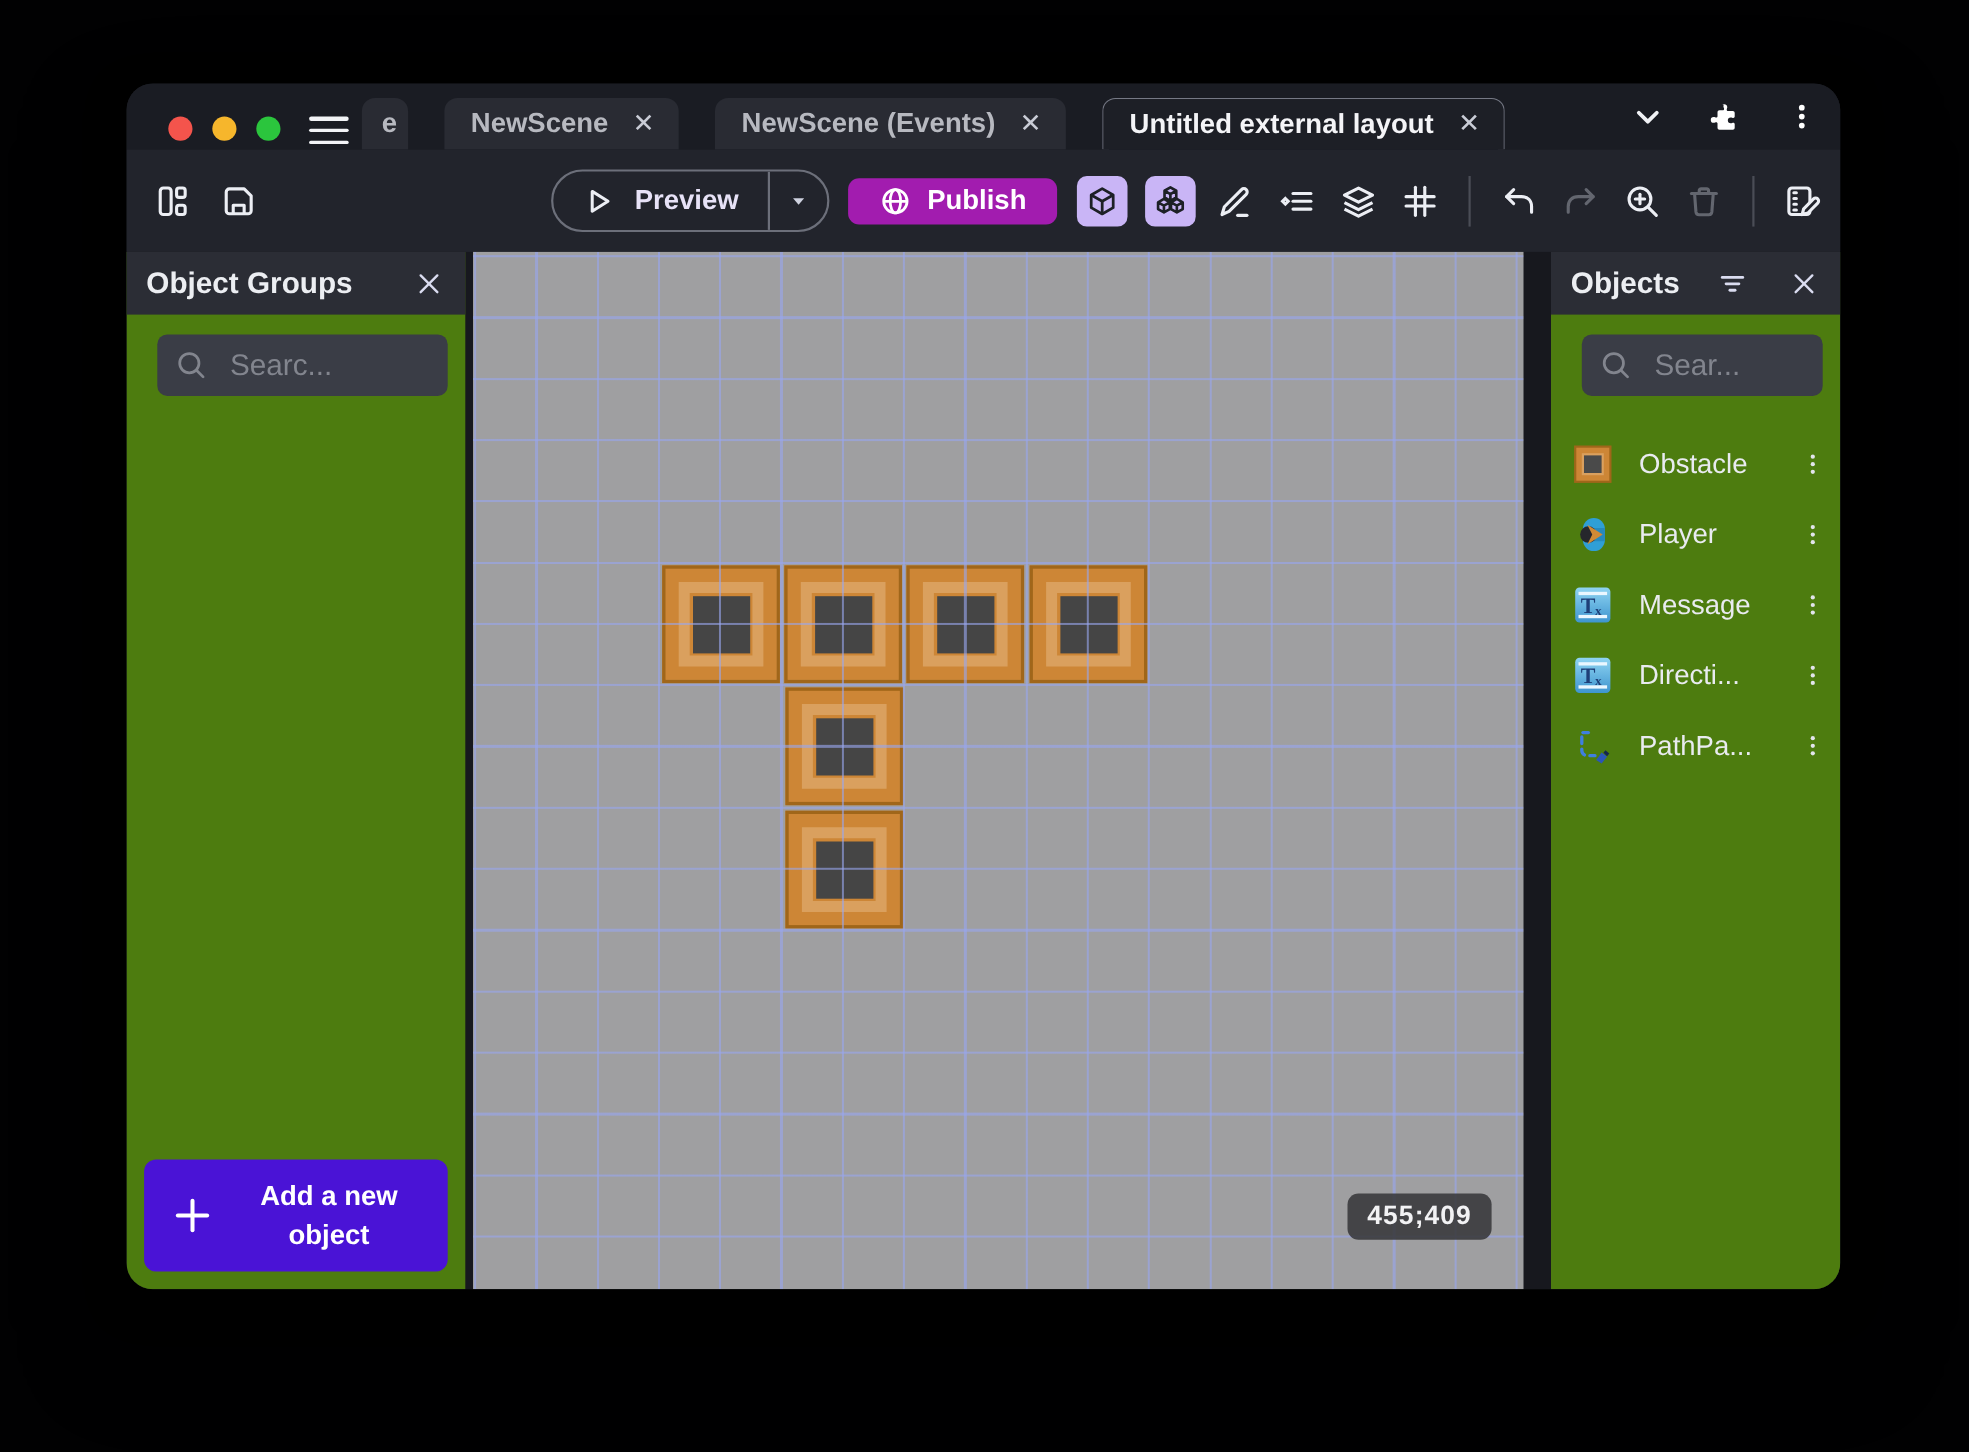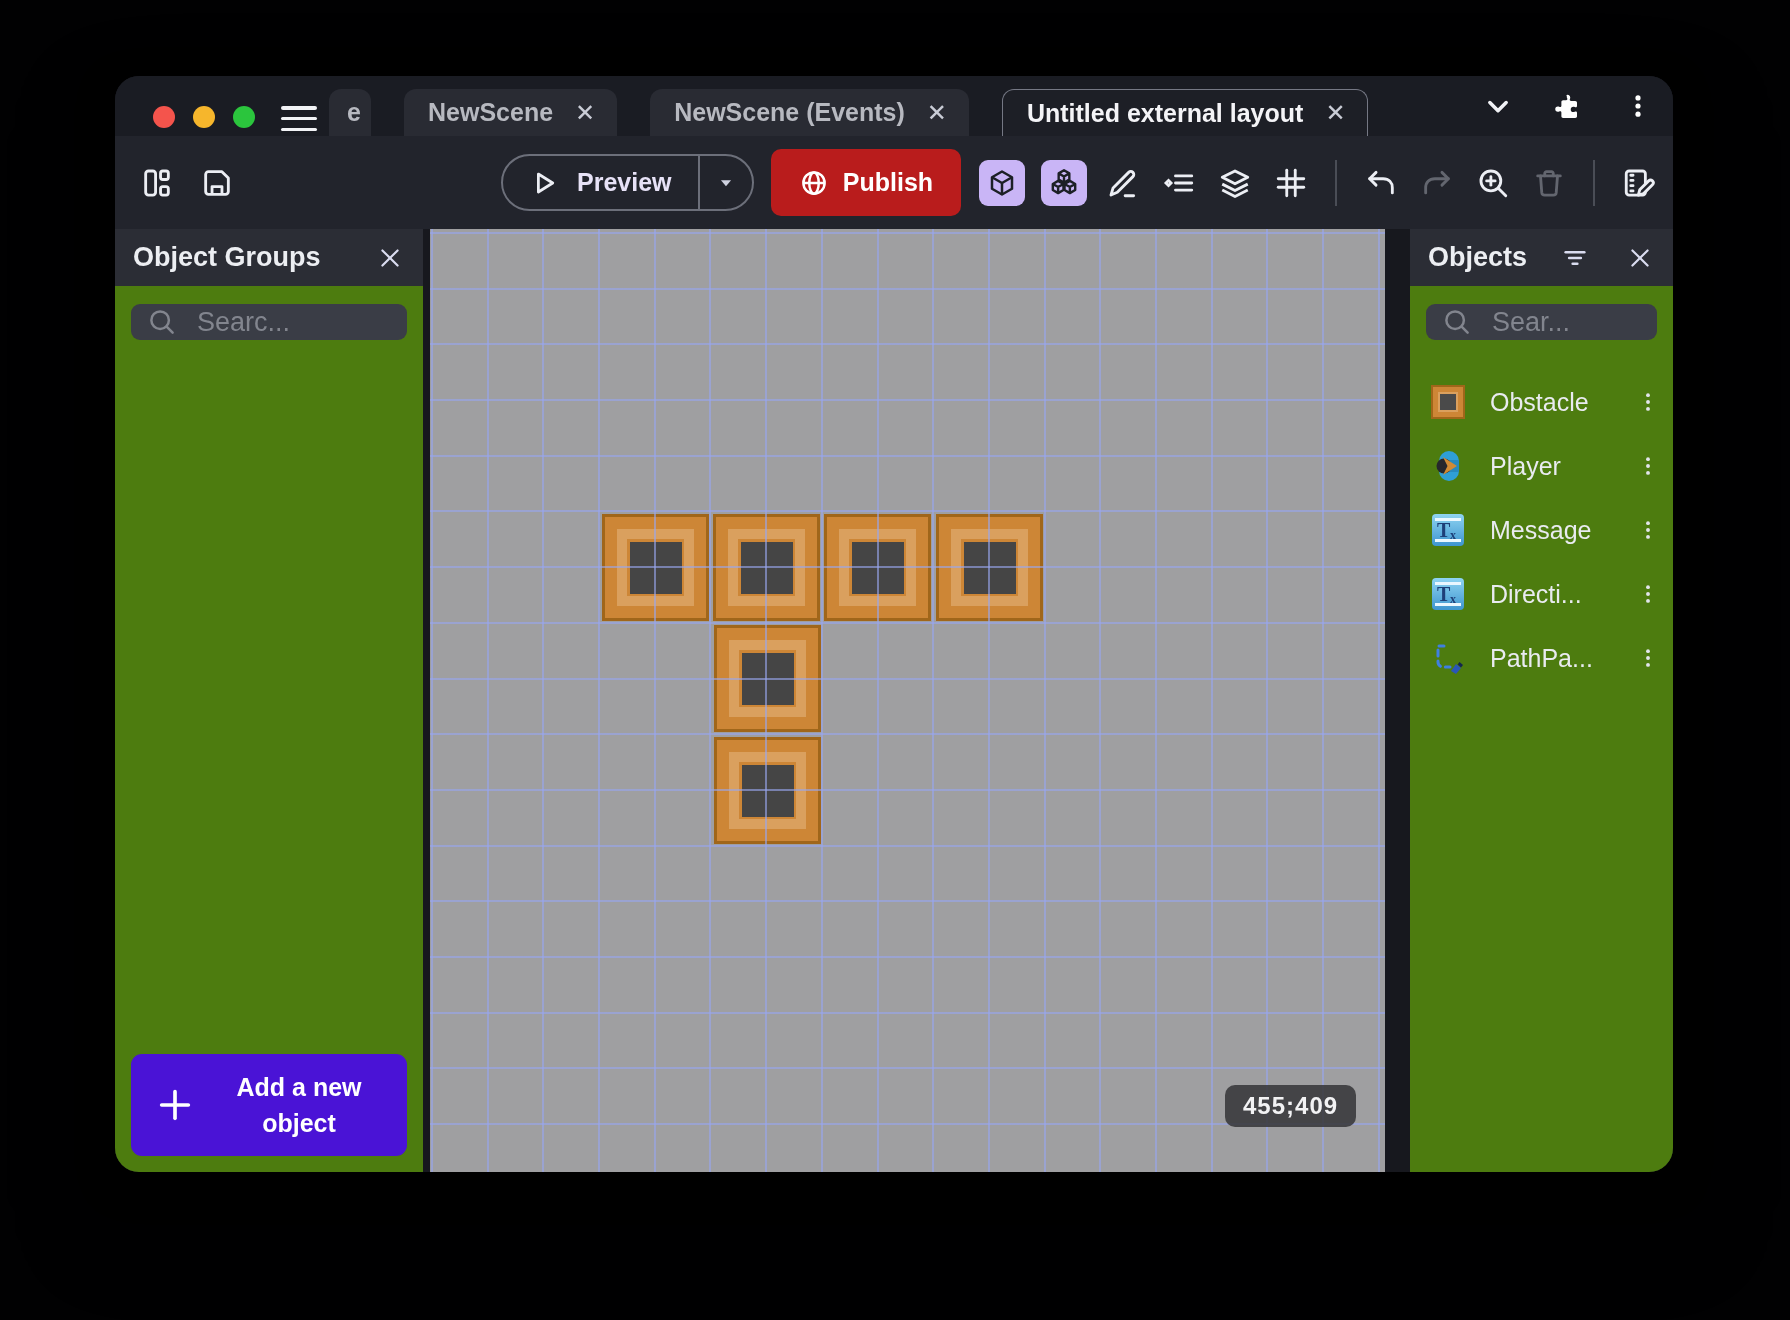--- a/index.html
+++ b/index.html
@@ -23,36 +23,36 @@
   .tabbar-right{position:absolute;right:0;top:0;height:60px;display:flex;align-items:center;gap:0;}
   .tb-btn{width:70px;height:60px;display:flex;align-items:center;justify-content:center;background:none;border:none;cursor:pointer;}
   
   .toolbar{height:93px;flex:0 0 93px;background:#22242c;display:flex;align-items:center;position:relative;}
   .tool-icon{background:none;border:none;padding:0;width:40px;height:40px;display:flex;align-items:center;justify-content:center;cursor:pointer;}
   .tl-left{display:flex;gap:20px;margin-left:22px;}
   .preview-group{position:absolute;left:386px;display:flex;height:57px;border:2px solid #6c6f7a;border-radius:29px;overflow:hidden;}
   .preview-main{display:flex;align-items:center;gap:18px;padding:0 26px 0 26px;background:none;border:none;cursor:pointer;}
   .preview-main .lbl{font-size:25px;font-weight:700;color:#e7e2f7;}
   .preview-caret{width:54px;display:flex;align-items:center;justify-content:center;border:none;border-left:2px solid #6c6f7a;background:none;cursor:pointer;}
-  .publish-btn{position:absolute;left:656px;height:67px;width:190px;background:#b91c1c;border:none;border-radius:10px;
+  .publish-btn{position:absolute;left:656px;height:42px;width:190px;background:#a21caf;border:none;border-radius:10px;
     display:flex;align-items:center;justify-content:center;gap:14px;cursor:pointer;}
   .publish-btn .lbl{font-size:25px;font-weight:700;color:#ffffff;}
   .tl-icons{position:absolute;left:864px;display:flex;align-items:center;gap:16px;}
   .toggle-btn{width:46px;height:46px;border-radius:9px;background:#c9b5f6;border:none;display:flex;align-items:center;justify-content:center;cursor:pointer;}
   .v-div{width:2px;height:46px;background:#4a4d56;margin:0 8px;}
   .dim svg *{stroke:#63666f !important;}
   
   .content{flex:1;background:#17181e;display:flex;min-height:0;}
   .panel{background:#4d7c0f;display:flex;flex-direction:column;}
   .panel-left{width:308px;margin-right:7px;}
   .panel-right{width:263px;margin-left:25px;}
   .panel-head{height:57px;flex:0 0 57px;background:#2b2d35;display:flex;align-items:center;padding:0 20px 0 18px;}
   .panel-title{font-size:27px;font-weight:600;color:#eceef2;flex:1;}
   .icon-btn{background:none;border:none;padding:0;display:flex;align-items:center;justify-content:center;cursor:pointer;}
-  .search-box{margin:18px 16px 0 16px;height:36px;background:#3a3d46;border-radius:9px;display:flex;align-items:center;padding:0 16px;gap:18px;}
+  .search-box{margin:18px 16px 0 28px;height:56px;background:#3a3d46;border-radius:9px;display:flex;align-items:center;padding:0 16px;gap:18px;}
   .search-box input{flex:1;min-width:0;background:transparent;border:none;outline:none;font-size:27px;color:#d8dae0;font-family:"Liberation Sans", sans-serif;}
   .search-box input::placeholder{color:#82858e;}
   .obj-list{margin-top:30px;display:flex;flex-direction:column;}
   .obj-row{height:64px;display:flex;align-items:center;padding:0 14px 0 20px;gap:24px;cursor:pointer;}
   .obj-row .nm{flex:1;font-size:25px;font-weight:500;color:#e9ebf0;white-space:nowrap;overflow:hidden;}
   .spacer{flex:1;}
   .add-btn{margin:0 16px 16px 16px;height:102px;flex:0 0 102px;background:#4a13d6;border:none;border-radius:11px;
     display:flex;align-items:center;padding:0 18px 0 24px;gap:20px;cursor:pointer;}
   .add-btn .txt{flex:1;font-size:25px;font-weight:700;color:#ffffff;line-height:1.45;text-align:center;padding-right:6px;}
   

